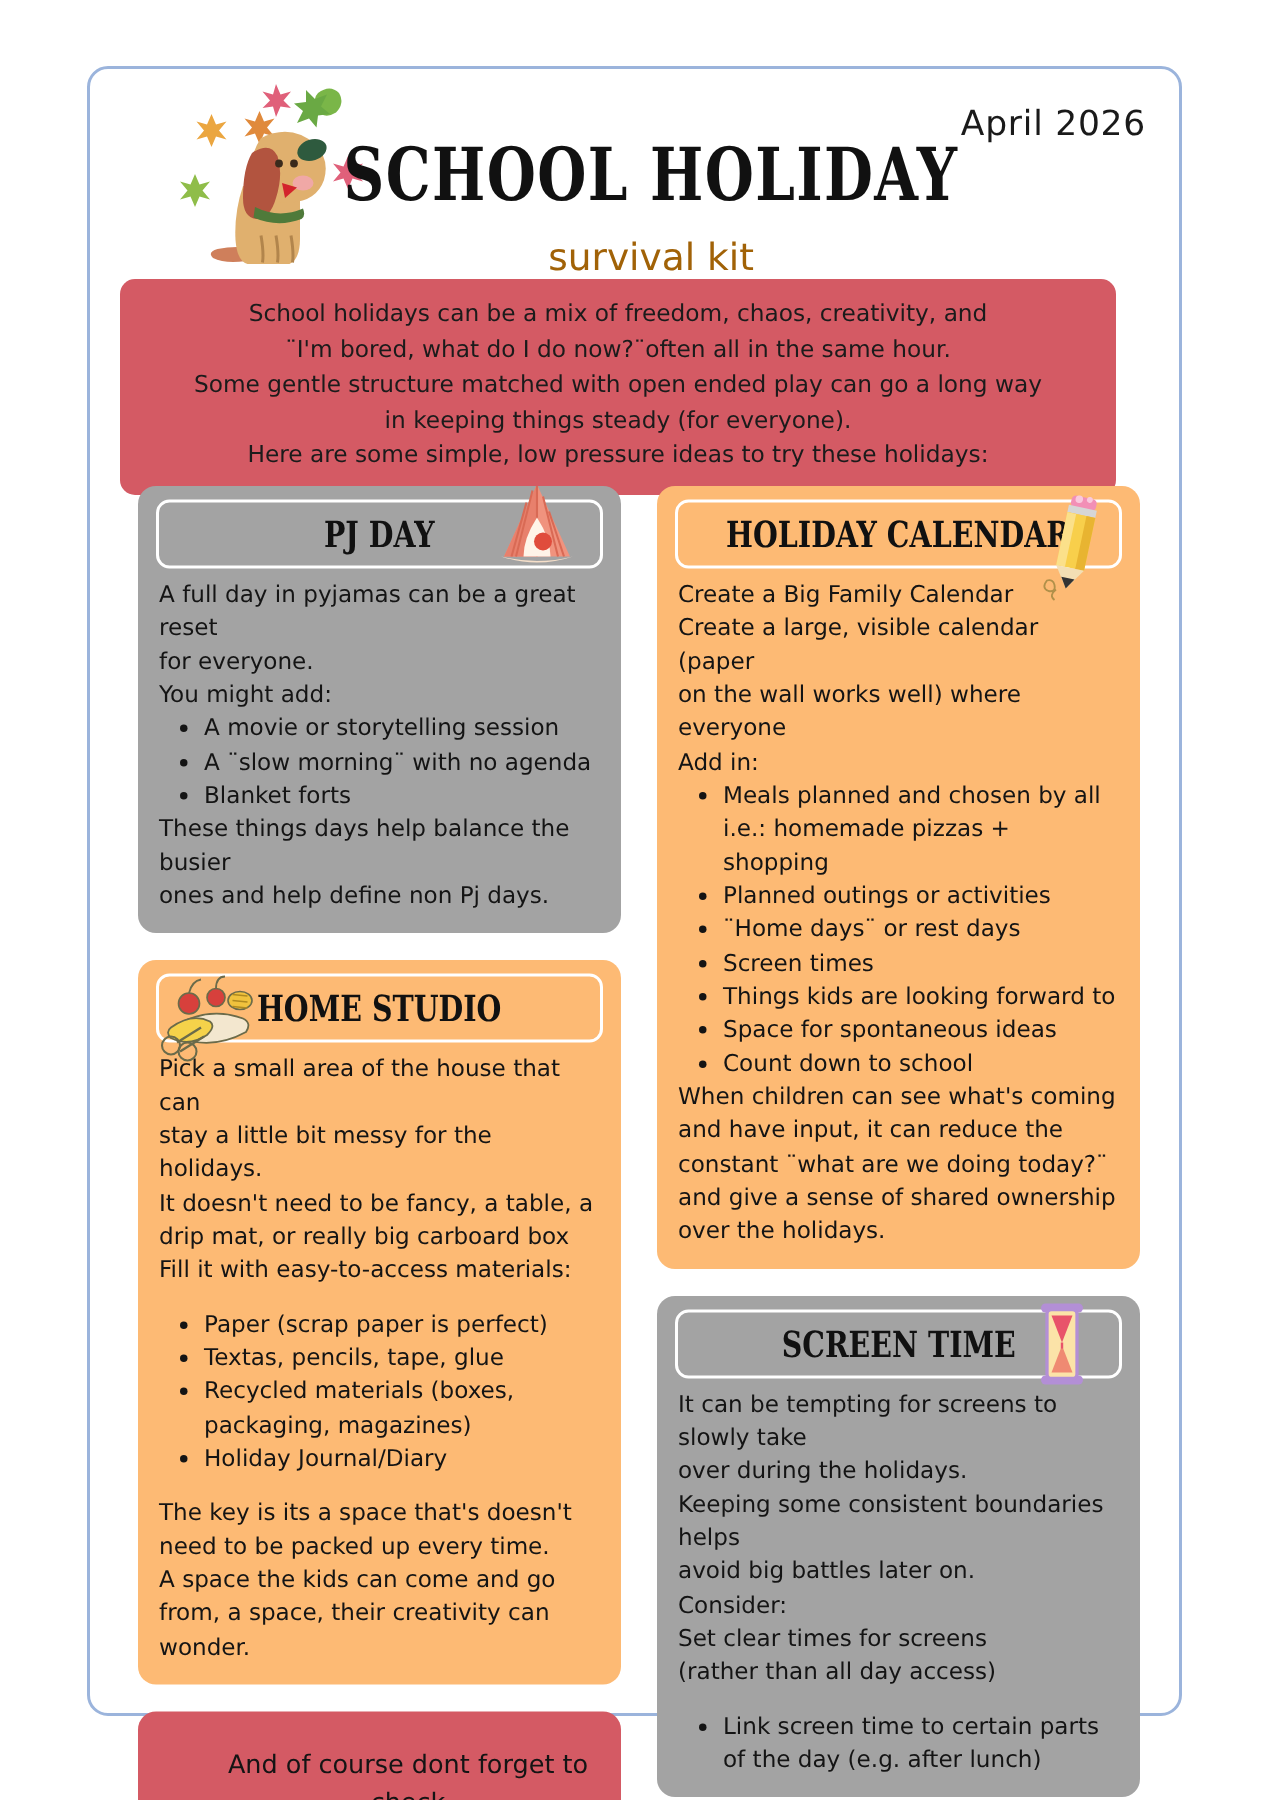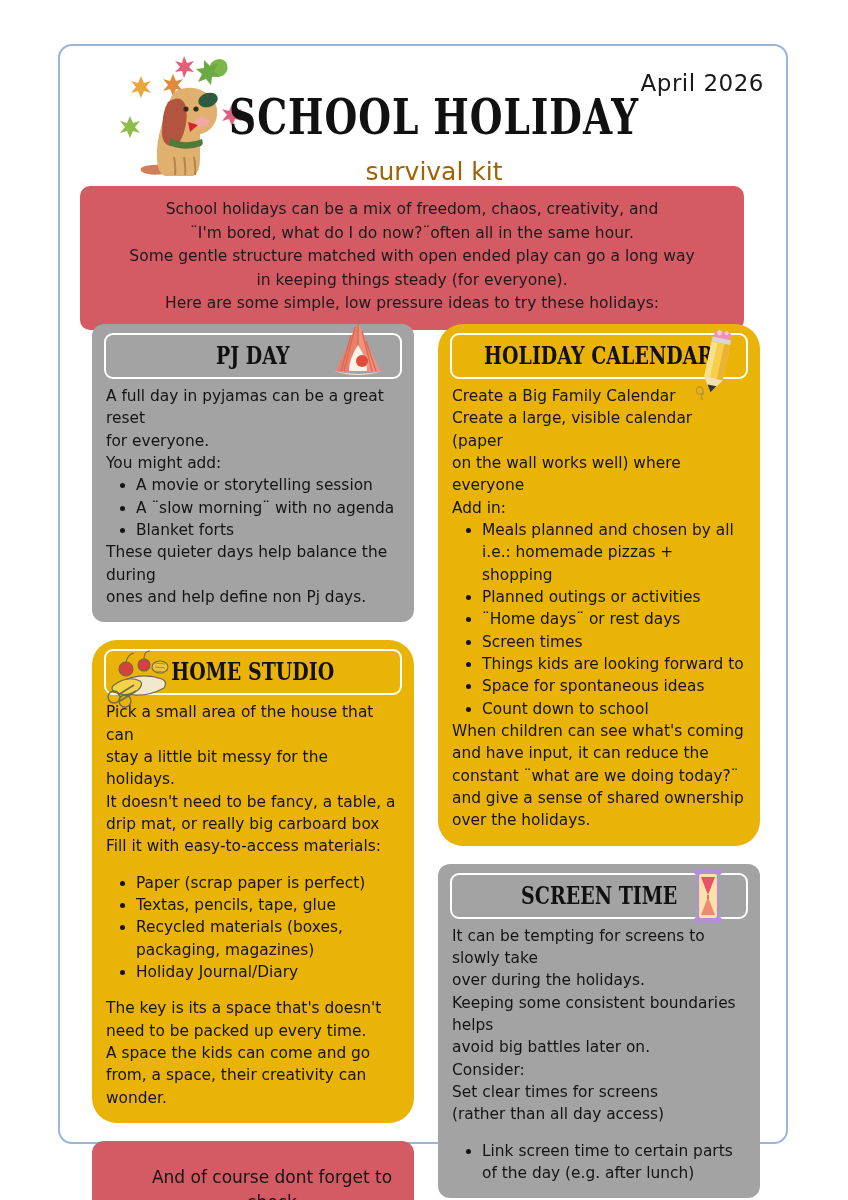--- a/index.html
+++ b/index.html
@@ -66,21 +66,21 @@
     line-height:1.52;
   }
   .intro div{white-space:nowrap;}
 
   
   .col-left{position:absolute;left:32px;top:278px;width:322px;}
   .col-right{position:absolute;left:378px;top:278px;width:322px;}
 
   .card{border-radius:12px;box-sizing:border-box;position:relative;overflow:hidden;}
   .card.orange{background:#a3a3a3;}
-  .card.green{background:#eab308;border-radius:25px;}
+  .card.green{background:#fdba74;}
   .card.red{background:#d45a64;}
 
   .banner{
     position:relative;
     margin:9px 12px 4px 12px;
     height:42px;
     border:2.5px solid #ffffff;
     border-radius:9px;
     display:flex;align-items:center;justify-content:center;
   }
@@ -196,21 +196,21 @@
       </div>
       <div class="body-txt">
         <p>A full day in pyjamas can be a great reset</p>
         <p>for everyone.</p>
         <p>You might add:</p>
         <ul>
           <li>A movie or storytelling session</li>
           <li>A ¨slow morning¨ with no agenda</li>
           <li>Blanket forts</li>
         </ul>
-        <p>These quieter days help balance the during</p>
+        <p>These things days help balance the busier</p>
         <p>ones and help define non Pj days.</p>
       </div>
     </div>
 
     <div class="card green mb18">
       <div class="banner">
         <span class="banner-title">HOME STUDIO</span>
         <span class="banner-icon icon-craft">
           <svg width="84" height="62" viewBox="0 0 84 62">
             <path d="M18 34 q22 -12 44 -4 q6 3 2 9 q-22 12 -44 4 q-6 -4 -2 -9z" fill="#f3e7cf" stroke="#6b6b4a" stroke-width="1.2"></path>

